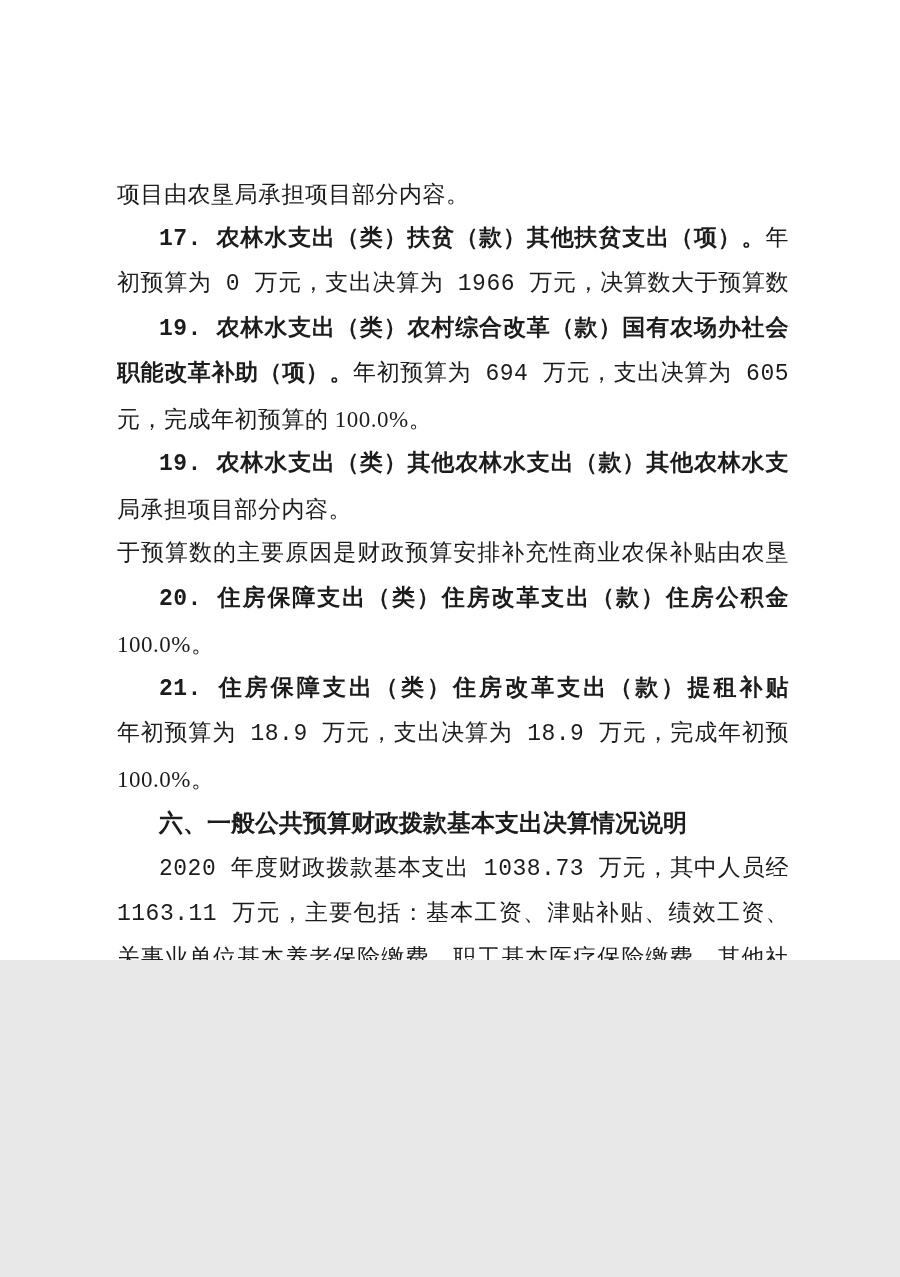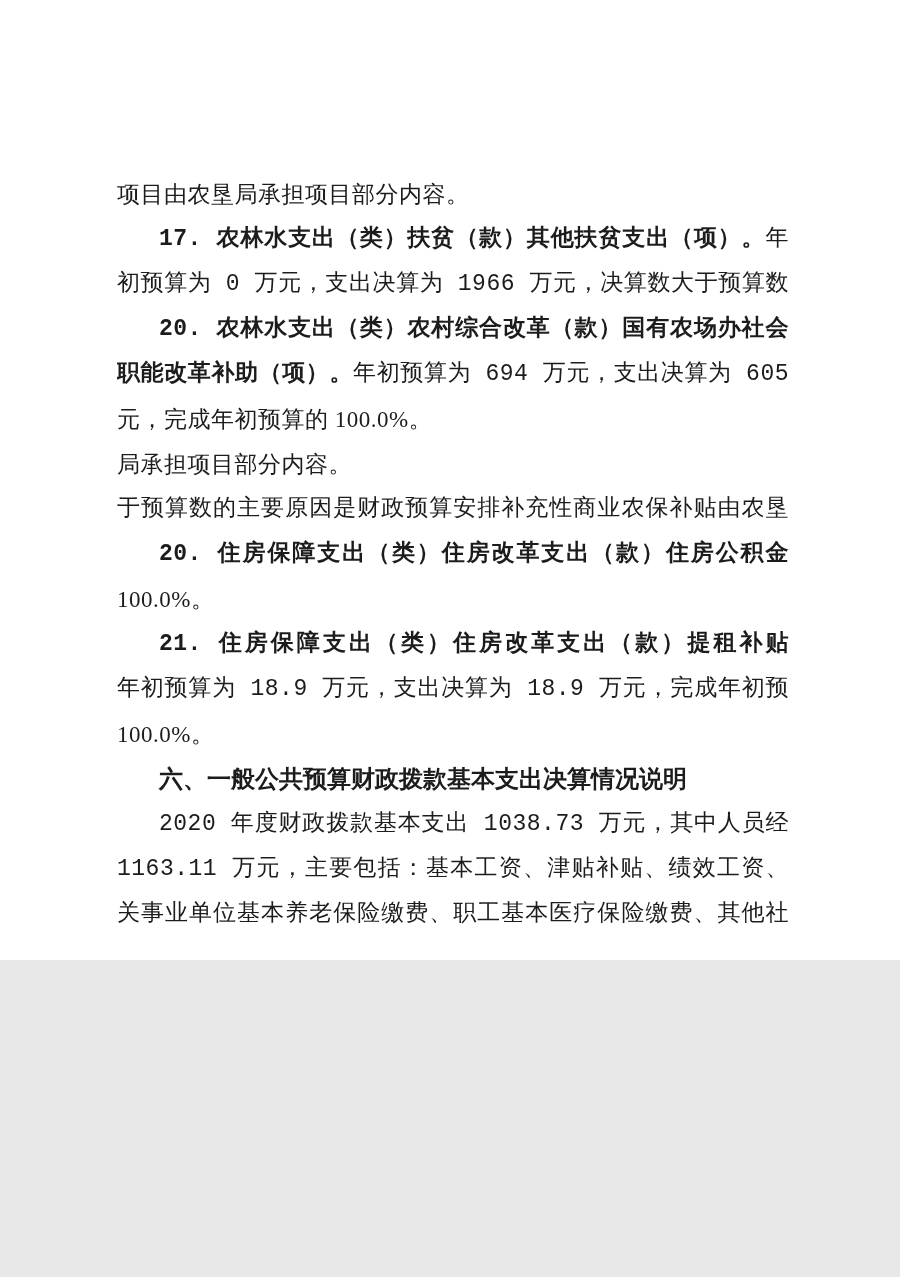--- a/index.html
+++ b/index.html
@@ -26,21 +26,21 @@
     letter-spacing:0.5px;
   }
   .line.fill{
     text-align:justify;
     text-align-last:justify;
     text-justify:inter-character;
     font-family:Liberation Mono, monospace;
   }
   .line.indent{ text-indent:42px; }
   .line.heading{
-    font-family:Liberation Serif, serif;
+    font-family:Liberation Mono, monospace;
     font-weight:bold;
     font-size:24px;
     letter-spacing:0px;
   }
   .line b{ font-weight:bold; }
   .page-number{
     position:absolute;
     top:1128px;
     right:116px;
     font-size:25px;
@@ -59,23 +59,24 @@
   }
 </style>
 </head>
 <body>
 
 <div class="page" style="background: rgb(255, 255, 255); color: rgb(28, 28, 28);">
   <div class="doc">
       <div class="line"><span>项目由农垦局承担项目部分内容。</span></div>
       <div class="line indent fill"><b>17. 农林水支出（类）扶贫（款）其他扶贫支出（项）。</b><span>年</span></div>
       <div class="line fill"><span>初预算为 0 万元，支出决算为 1966 万元，决算数大于预算数的主</span></div>
-      <div class="line indent fill"><b>20. 农林水支出（类）农村综合改革（款）国有农场办社会</b></div>
+      <div class="line indent fill"><b>19. 农林水支出（类）农村综合改革（款）国有农场办社会</b></div>
       <div class="line fill"><b>职能改革补助（项）。</b><span>年初预算为 694 万元，支出决算为 605 万</span></div>
       <div class="line"><span>元，完成年初预算的 100.0%。</span></div>
+      <div class="line indent fill"><b>19. 农林水支出（类）其他农林水支出（款）其他农林水支</b></div>
       <div class="line"><span>局承担项目部分内容。</span></div>
       <div class="line fill"><span>于预算数的主要原因是财政预算安排补充性商业农保补贴由农垦</span></div>
       <div class="line indent fill"><b>20. 住房保障支出（类）住房改革支出（款）住房公积金（项）。</b></div>
       <div class="line"><span>100.0%。</span></div>
       <div class="line indent fill"><b>21. 住房保障支出（类）住房改革支出（款）提租补贴（项）。</b></div>
       <div class="line fill"><span>年初预算为 18.9 万元，支出决算为 18.9 万元，完成年初预算的</span></div>
       <div class="line"><span>100.0%。</span></div>
       <div class="line indent heading"><b>六、一般公共预算财政拨款基本支出决算情况说明</b></div>
       <div class="line indent fill"><span>2020 年度财政拨款基本支出 1038.73 万元，其中人员经费</span></div>
       <div class="line fill"><span>1163.11 万元，主要包括：基本工资、津贴补贴、绩效工资、机</span></div>

